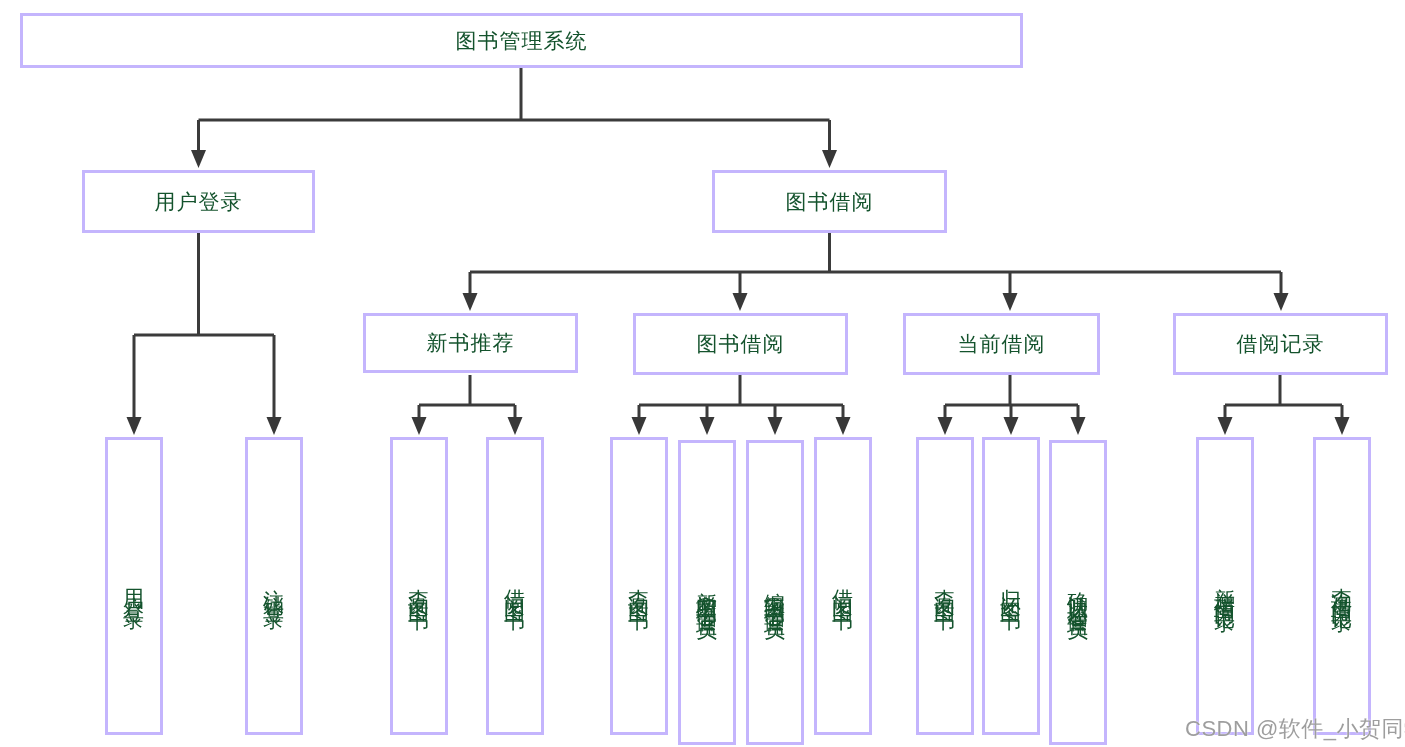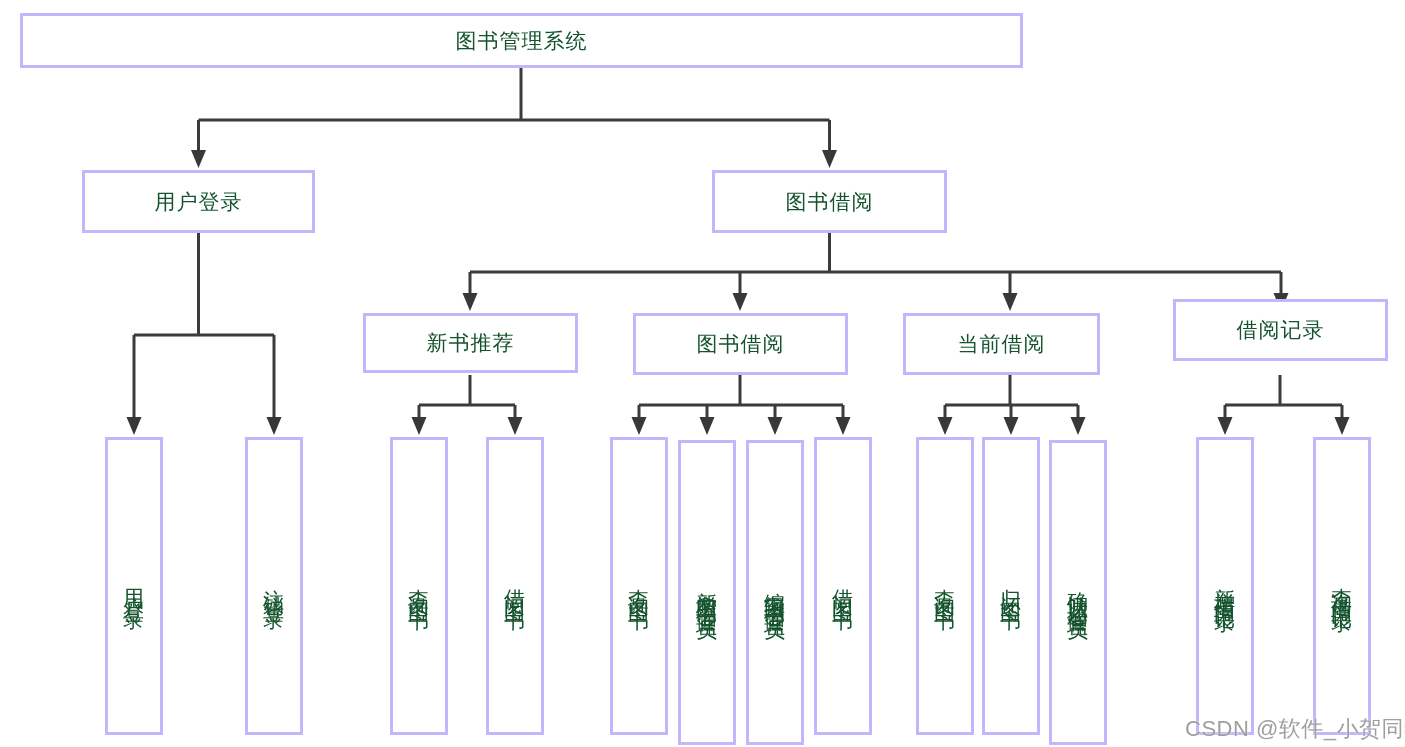--- a/index.html
+++ b/index.html
@@ -127,21 +127,21 @@
   </svg>
 
   <div class="box hbox" style="left:20px; top:13px; width:1003px; height:55px;">图书管理系统</div>
 
   <div class="box hbox" style="left:82px; top:170px; width:233px; height:63px;">用户登录</div>
   <div class="box hbox" style="left:712px; top:170px; width:235px; height:63px;">图书借阅</div>
 
   <div class="box hbox" style="left:363px; top:313px; width:215px; height:60px;">新书推荐</div>
   <div class="box hbox" style="left:633px; top:313px; width:215px; height:62px;">图书借阅</div>
   <div class="box hbox" style="left:903px; top:313px; width:197px; height:62px;">当前借阅</div>
-  <div class="box hbox" style="left:1173px; top:299px; width:215px; height:62px;">借阅记录</div>
+  <div class="box hbox" style="left:1173px; top:313px; width:215px; height:62px;">借阅记录</div>
 
   <div class="box vbox" style="left:105px; top:437px; width:58px; height:298px;">用户登录</div>
   <div class="box vbox" style="left:245px; top:437px; width:58px; height:298px;">注销登录</div>
 
   <div class="box vbox" style="left:390px; top:437px; width:58px; height:298px;">查询图书</div>
   <div class="box vbox" style="left:486px; top:437px; width:58px; height:298px;">借阅图书</div>
 
   <div class="box vbox" style="left:610px; top:437px; width:58px; height:298px;">查询图书</div>
   <div class="box vbox" style="left:678px; top:440px; width:58px; height:305px; letter-spacing:4px;">新增图书（管理员）</div>
   <div class="box vbox" style="left:746px; top:440px; width:58px; height:305px; letter-spacing:4px;">编辑图书（管理员）</div>

